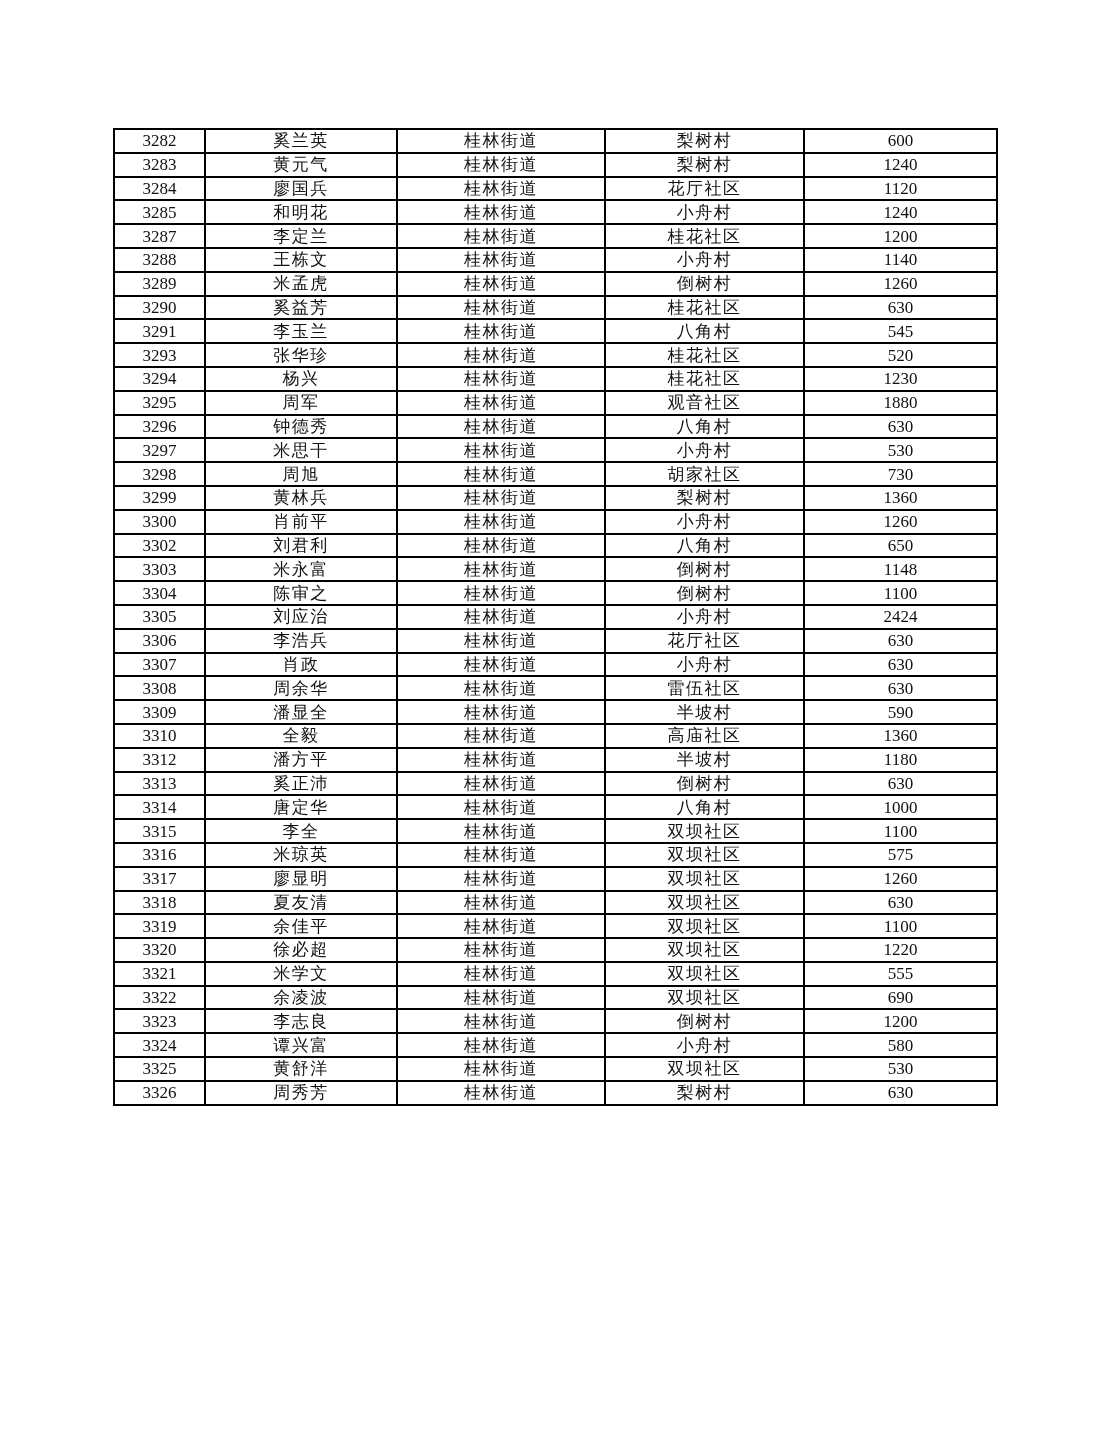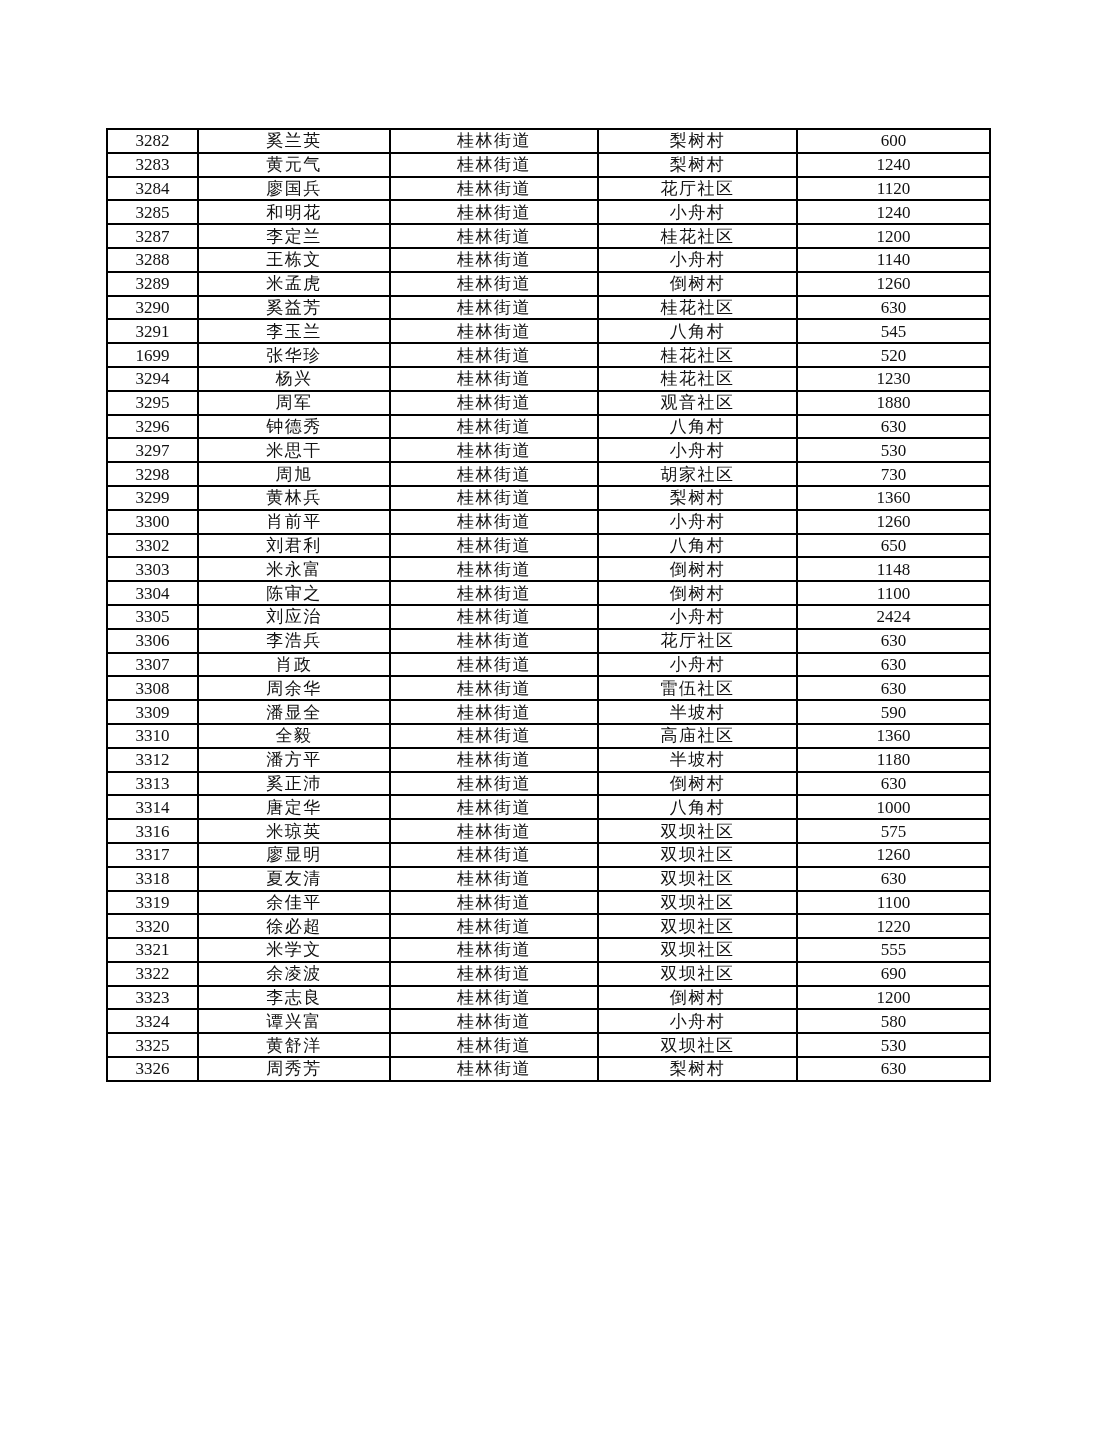--- a/index.html
+++ b/index.html
@@ -11,21 +11,21 @@
     position: relative;
     width: 1105px;
     height: 1429px;
     background: #ffffff;
     overflow: hidden;
     font-family: "Liberation Serif", "DejaVu Serif", serif;
     color: #111111;
   }
   table.roster {
     position: absolute;
-    left: 106px;
+    left: 113px;
     top: 128px;
     width: 875px;
     border-collapse: collapse;
     table-layout: fixed;
     border-radius: 26px;
   }
   table.roster td {
     border: 2px solid #000000;
     height: 21.8px;
     padding: 0;
@@ -105,21 +105,21 @@
           <td class="c-amount">630</td>
         </tr>
         <tr>
           <td class="c-id">3291</td>
           <td class="c-name">李玉兰</td>
           <td class="c-street">桂林街道</td>
           <td class="c-village">八角村</td>
           <td class="c-amount">545</td>
         </tr>
         <tr>
-          <td class="c-id">1699</td>
+          <td class="c-id">3293</td>
           <td class="c-name">张华珍</td>
           <td class="c-street">桂林街道</td>
           <td class="c-village">桂花社区</td>
           <td class="c-amount">520</td>
         </tr>
         <tr>
           <td class="c-id">3294</td>
           <td class="c-name">杨兴</td>
           <td class="c-street">桂林街道</td>
           <td class="c-village">桂花社区</td>
@@ -243,20 +243,27 @@
           <td class="c-street">桂林街道</td>
           <td class="c-village">倒树村</td>
           <td class="c-amount">630</td>
         </tr>
         <tr>
           <td class="c-id">3314</td>
           <td class="c-name">唐定华</td>
           <td class="c-street">桂林街道</td>
           <td class="c-village">八角村</td>
           <td class="c-amount">1000</td>
+        </tr>
+        <tr>
+          <td class="c-id">3315</td>
+          <td class="c-name">李全</td>
+          <td class="c-street">桂林街道</td>
+          <td class="c-village">双坝社区</td>
+          <td class="c-amount">1100</td>
         </tr>
         <tr>
           <td class="c-id">3316</td>
           <td class="c-name">米琼英</td>
           <td class="c-street">桂林街道</td>
           <td class="c-village">双坝社区</td>
           <td class="c-amount">575</td>
         </tr>
         <tr>
           <td class="c-id">3317</td>

